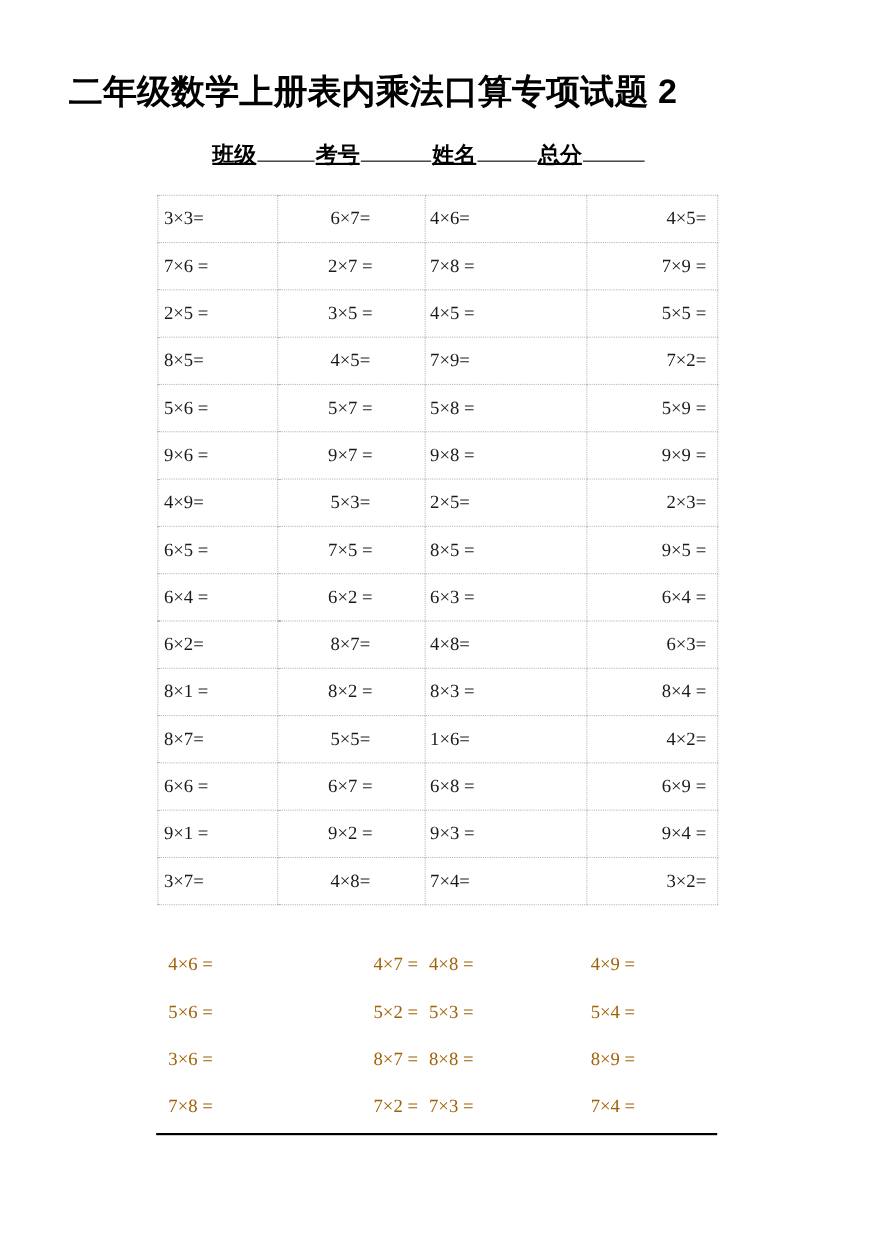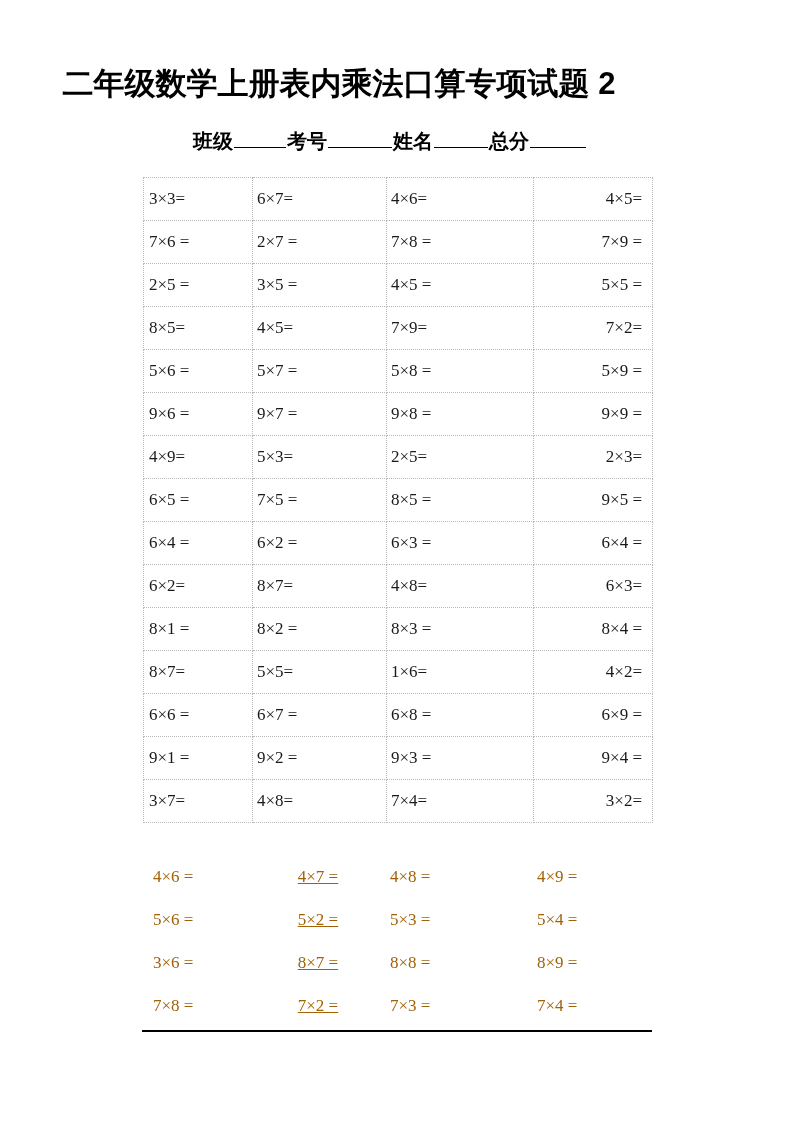--- a/index.html
+++ b/index.html
@@ -37,20 +37,21 @@
     left: 0;
     top: 128px;
     width: 780px;
     text-align: center;
     font-family: "Liberation Sans", "DejaVu Sans", sans-serif;
     font-weight: bold;
     font-size: 20px;
     line-height: 26px;
     color: #000000;
     white-space: nowrap;
+    text-decoration: underline;
   }
   #info-line .info-field {
     display: inline;
   }
   #info-line .info-rule {
     display: inline-block;
     vertical-align: baseline;
     border-bottom: 1.6px solid #000000;
     height: 17px;
     margin: 0 1px;
@@ -78,21 +79,21 @@
     height: 42px;
     border: 1px dotted #b9b9b9;
     padding: 0 6px 0 4px;
     font-family: "Liberation Serif", "DejaVu Serif", serif;
     font-size: 17px;
     color: #1a1a1a;
     vertical-align: middle;
     white-space: nowrap;
   }
   #problem-table td.col-1 { text-align: left;  padding-left: 5px; }
-  #problem-table td.col-2 { }
+  #problem-table td.col-2 { text-align: center; }
   #problem-table td.col-3 { }
   #problem-table td.col-4 { text-align: right; padding-right: 10px; }
 
   
   #extra-table {
     position: absolute;
     left: 143px;
     top: 855px;
     width: 509px;
     border-collapse: collapse;
@@ -107,21 +108,21 @@
     height: 43px;
     border: 0;
     padding: 0 6px 0 4px;
     font-family: "Liberation Serif", "DejaVu Serif", serif;
     font-size: 17px;
     color: #a16207;
     vertical-align: middle;
     white-space: nowrap;
   }
   #extra-table td.col-1 { text-align: left;  padding-left: 10px; }
-  #extra-table td.col-2 { text-align: center; text-decoration: underline; }
+  #extra-table td.col-2 { text-align: right; }
   #extra-table td.col-3 { text-align: left; }
   #extra-table td.col-4 { padding-right: 12px; }
 
   
   #bottom-rule {
     position: absolute;
     left: 142px;
     top: 1030px;
     width: 510px;
     height: 0;

